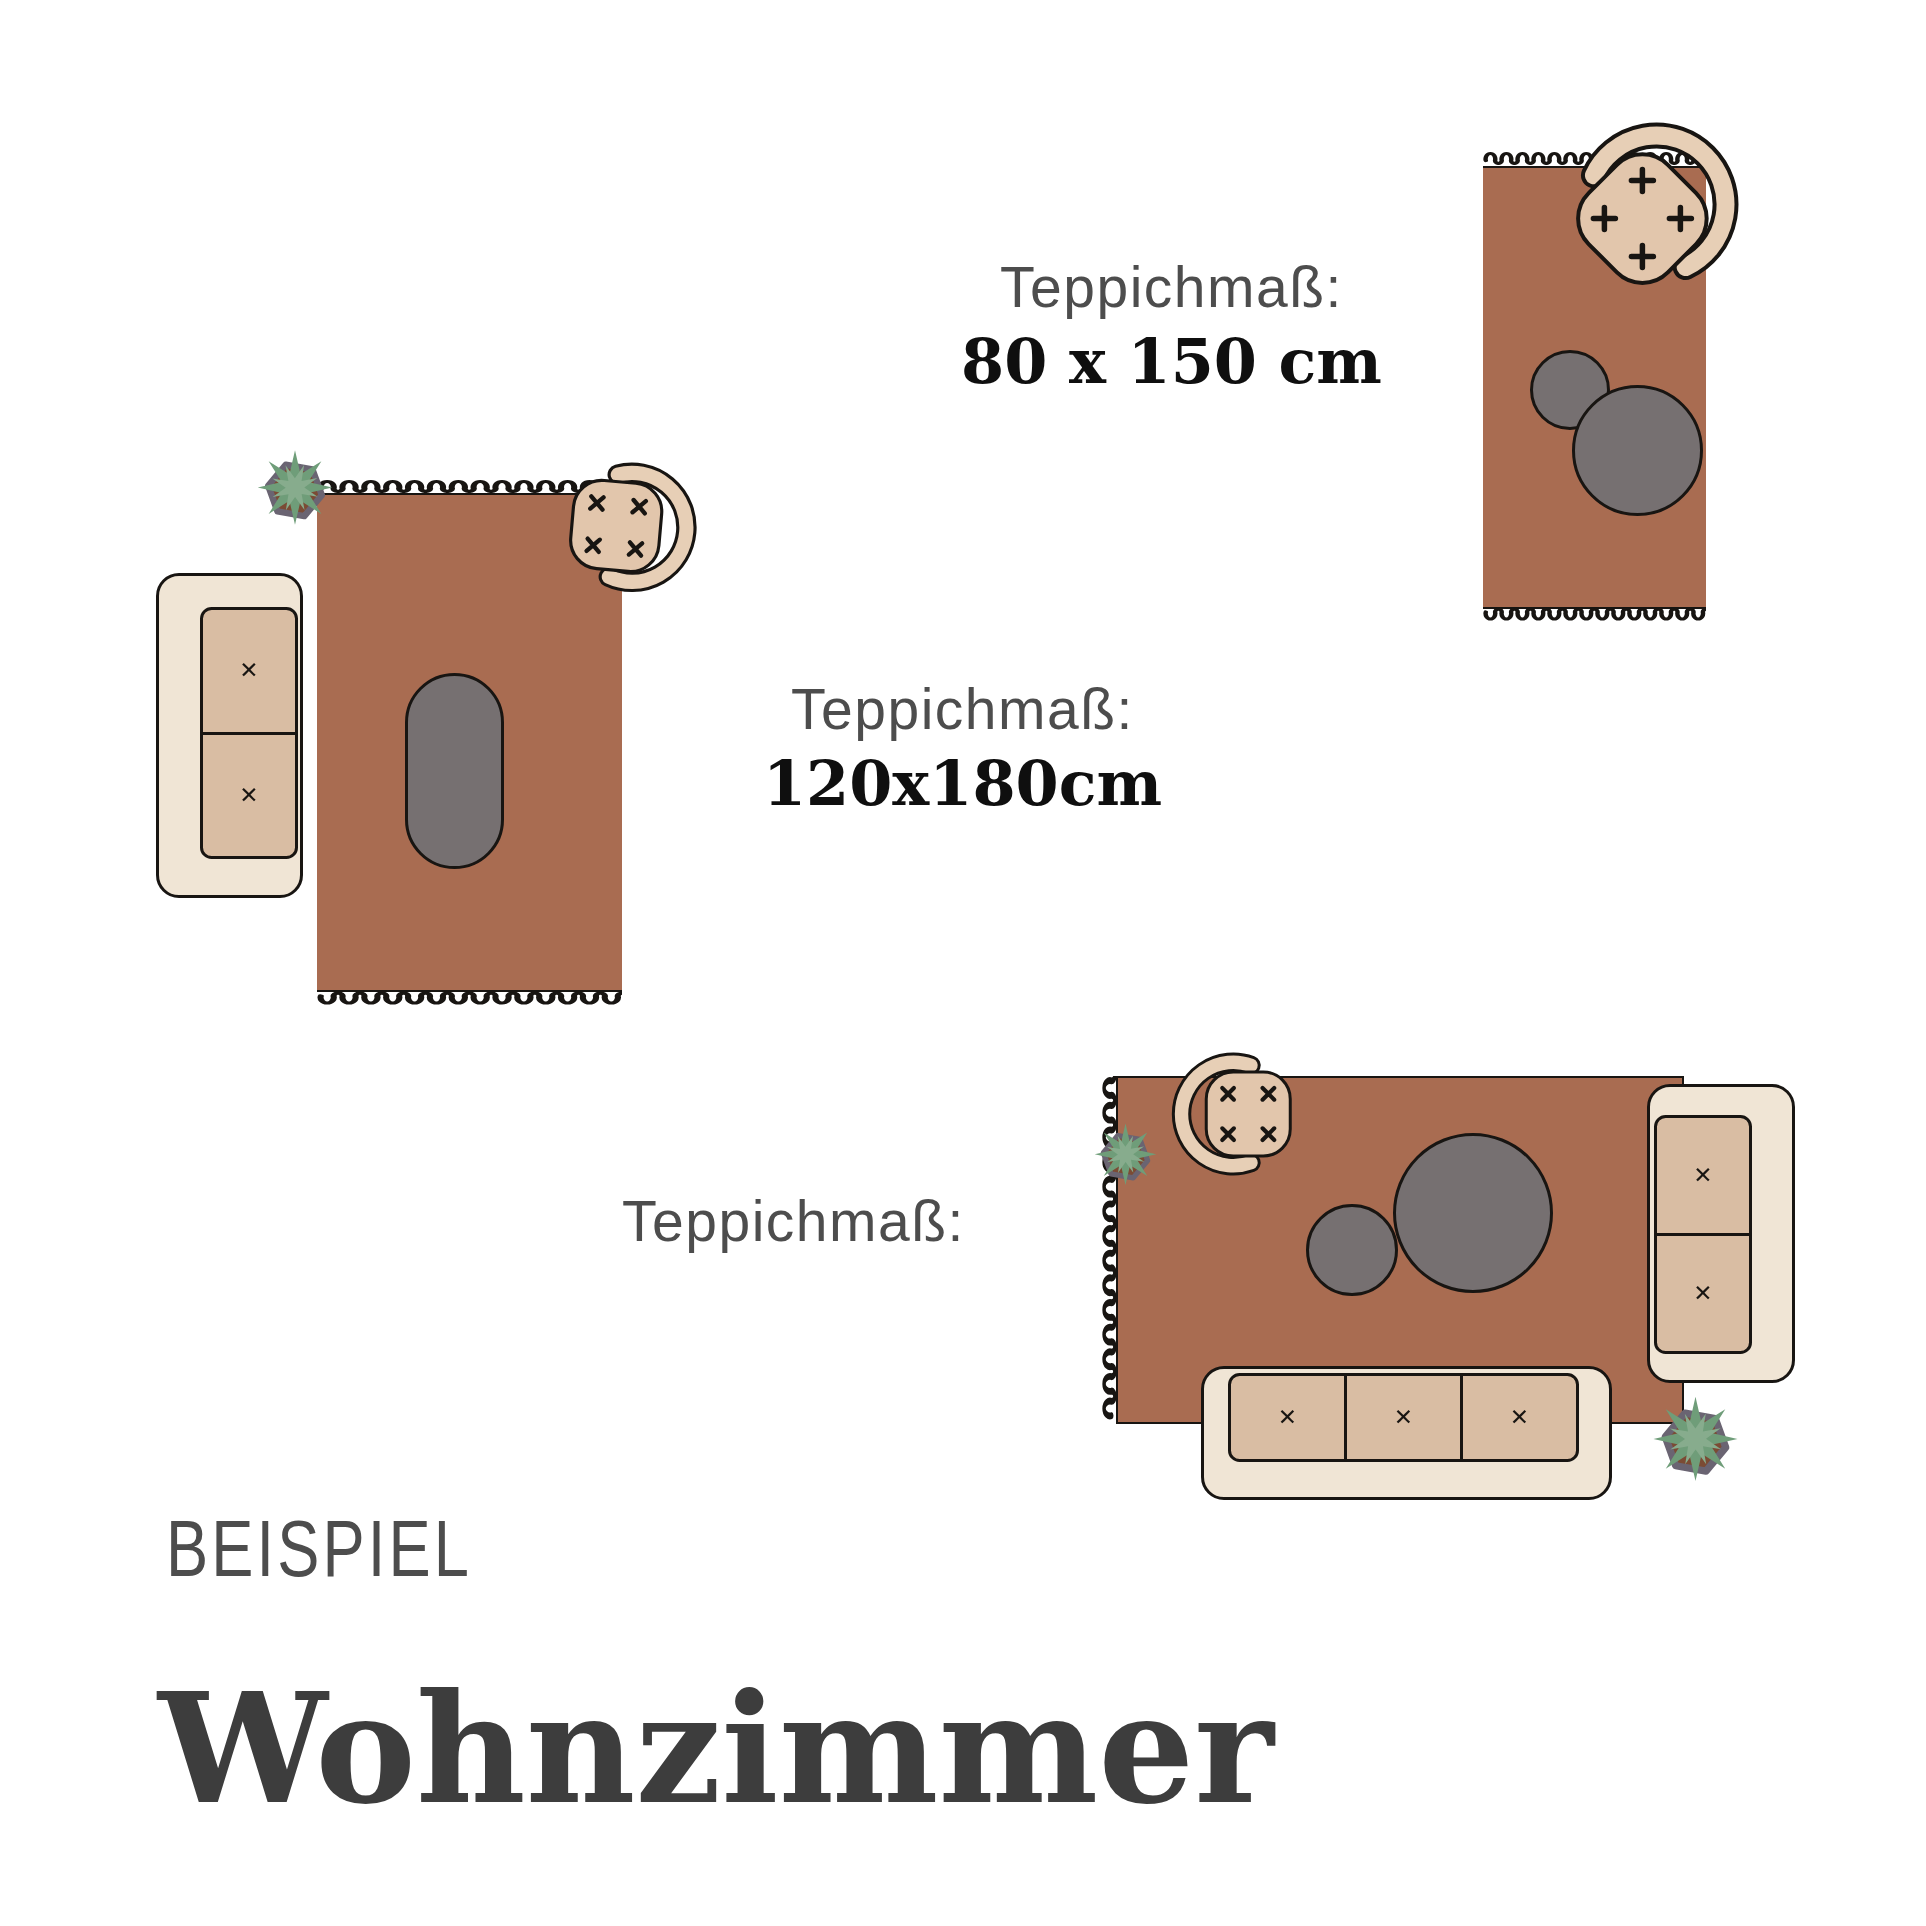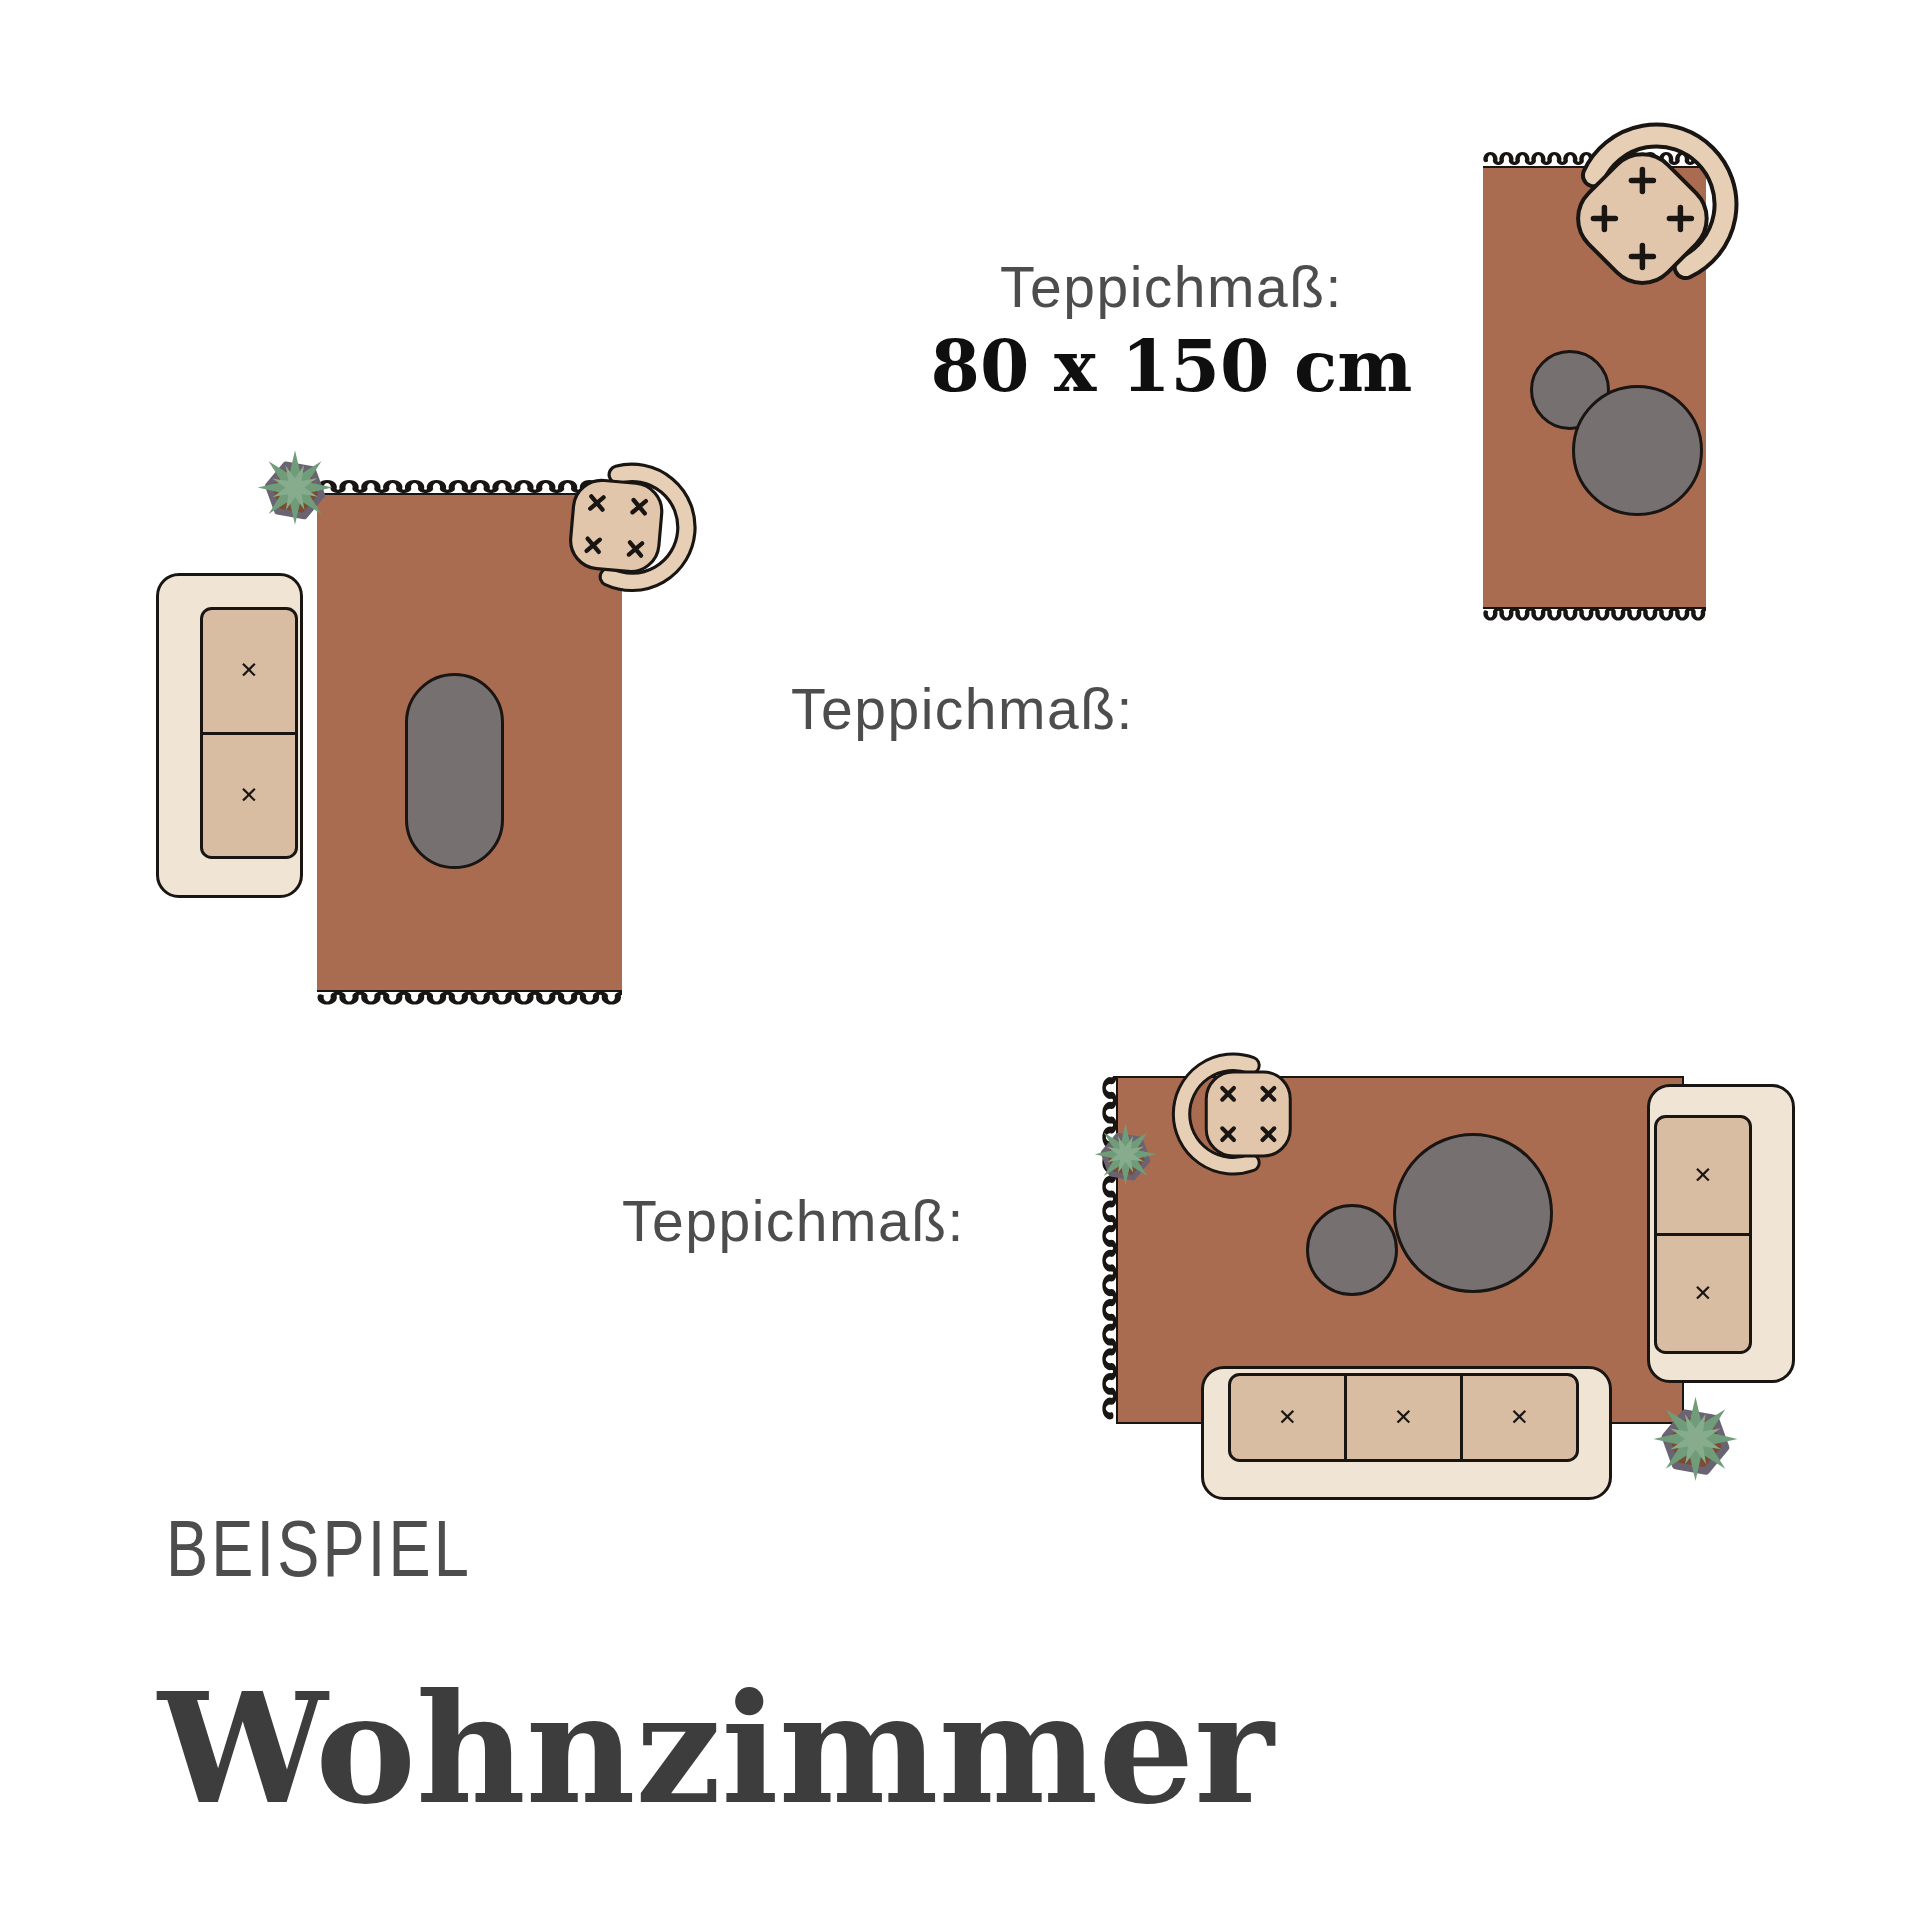--- a/index.html
+++ b/index.html
@@ -51,21 +51,21 @@
 
   
   .size-label{position:absolute;width:539px;text-align:center;}
   .size-heading{
     font-family:"Liberation Sans",sans-serif;
     font-size:57px;letter-spacing:1.5px;line-height:1.12;
     color:var(--text_gray);
   }
   .size-value{
     font-family:"DejaVu Serif",serif;font-weight:700;
-    font-size:71px;line-height:1.05;margin-top:9.2px;
+    font-size:62px;line-height:1.05;margin-top:9.2px;
     color:var(--text_black);letter-spacing:0px;
   }
   .eyebrow{
     position:absolute;left:166px;top:1503px;
     font-family:"Liberation Sans",sans-serif;
     font-size:79px;letter-spacing:3.9px;color:var(--text_gray);
     transform:scaleX(0.8);transform-origin:0 0;white-space:nowrap;
   }
   .page-title{
     position:absolute;left:158px;top:1670px;
@@ -108,20 +108,21 @@
         <path d="M78.4,72.6 h22 M89.4,61.6 v22"></path>
         <path d="M40.4,110.6 h22 M51.4,99.6 v22"></path>
         <path d="M116.4,110.6 h22 M127.4,99.6 v22"></path>
         <path d="M78.4,148.6 h22 M89.4,137.6 v22"></path>
       </g>
     </svg>
   </div>
 
   <div class="size-label" style="left:693px;top:678px;">
     <div class="size-heading">Teppichmaß:</div>
+    <div class="size-value">120x180cm</div>
   </div>
 
   <div class="rug hfringe" style="left:317px;top:493px;width:305px;height:495px;"></div>
   <div class="fringe" style="left:317px;top:474px;width:305px;height:18.5px;">
     <svg viewBox="0 0 120 14" preserveAspectRatio="none">
         <path fill="none" stroke="var(--ink)" stroke-width="2.4" stroke-linecap="round" d="M1.5,11 a2.6,4.2 0 1 1 5,0 a1.8,2.2 0 0 0 3.6,0 a2.6,4.2 0 1 1 5,0 a1.8,2.2 0 0 0 3.6,0 a2.6,4.2 0 1 1 5,0 a1.8,2.2 0 0 0 3.6,0 a2.6,4.2 0 1 1 5,0 a1.8,2.2 0 0 0 3.6,0 a2.6,4.2 0 1 1 5,0 a1.8,2.2 0 0 0 3.6,0 a2.6,4.2 0 1 1 5,0 a1.8,2.2 0 0 0 3.6,0 a2.6,4.2 0 1 1 5,0 a1.8,2.2 0 0 0 3.6,0 a2.6,4.2 0 1 1 5,0 a1.8,2.2 0 0 0 3.6,0 a2.6,4.2 0 1 1 5,0 a1.8,2.2 0 0 0 3.6,0 a2.6,4.2 0 1 1 5,0 a1.8,2.2 0 0 0 3.6,0 a2.6,4.2 0 1 1 5,0 a1.8,2.2 0 0 0 3.6,0 a2.6,4.2 0 1 1 5,0 a1.8,2.2 0 0 0 3.6,0 a2.6,4.2 0 1 1 5,0 a1.8,2.2 0 0 0 3.6,0 a2.6,4.2 0 1 1 5,0 a1.8,2.2 0 0 0 3.6,0"></path>
       </svg>
   </div>
   <div class="fringe flip" style="left:317px;top:992px;width:305px;height:18.5px;">
     <svg viewBox="0 0 120 14" preserveAspectRatio="none">

